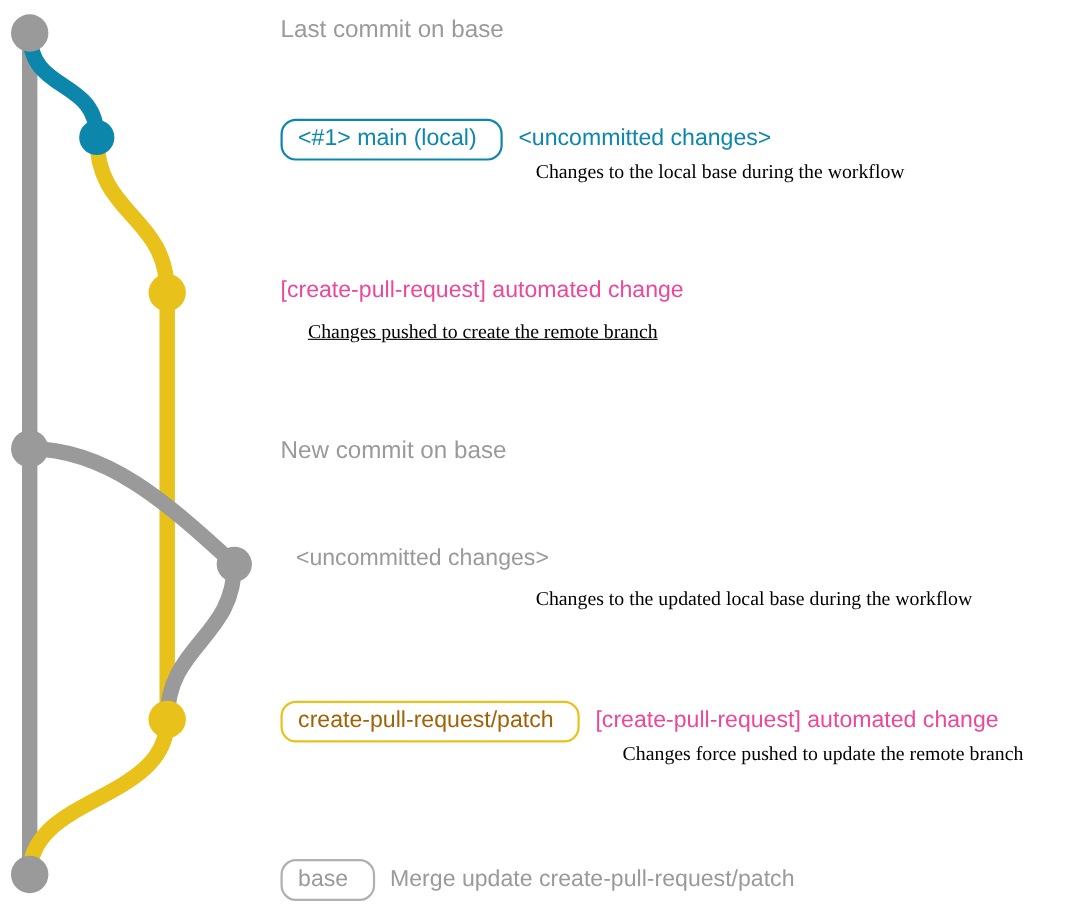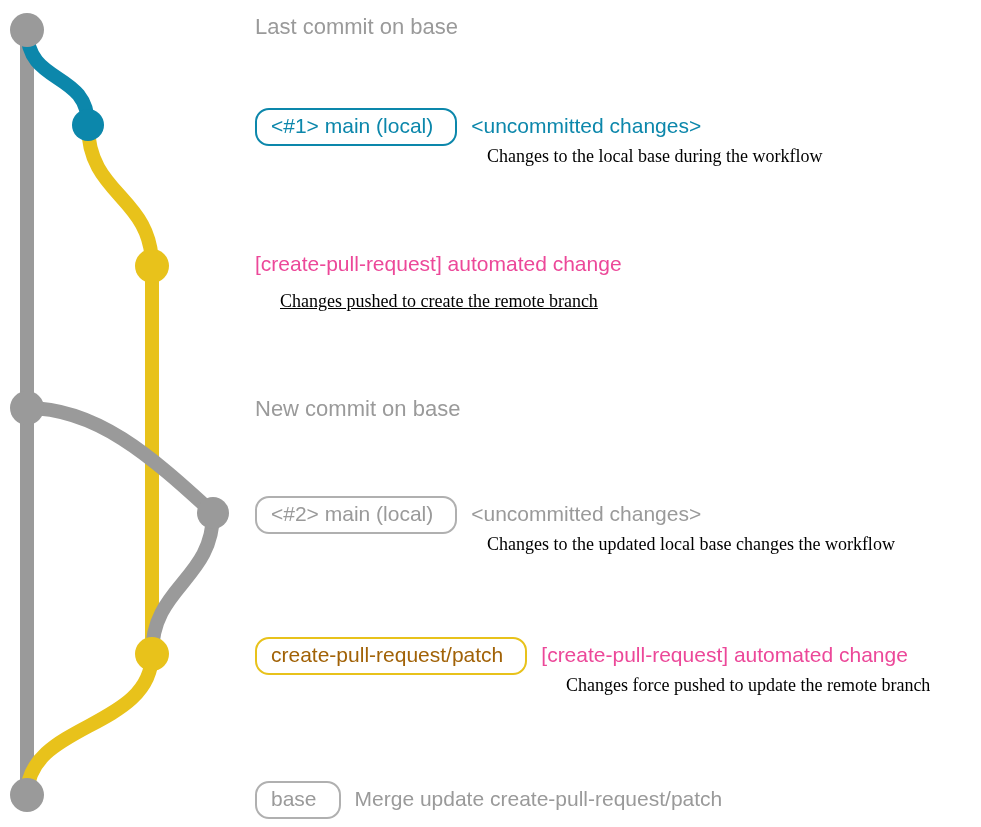--- a/index.html
+++ b/index.html
@@ -127,25 +127,24 @@
   <div class="desc" style="left:487px; top:145px;">Changes to the local base during the workflow</div>
 
   <div class="row" style="left:255px; top:252px;">
     <span class="subject yellow">[create-pull-request] automated change</span>
   </div>
   <div class="desc" style="left:280px; top:290px;text-decoration:underline;">Changes pushed to create the remote branch</div>
 
   <div class="headline" style="left:255px; top:396px;">New commit on base</div>
 
   <div class="row" style="left:255px; top:496px;">
-    <span class="pill gray">&lt;#2&gt; main (local)</span>
     <span class="pill-gap"></span>
     <span class="subject gray">&lt;uncommitted changes&gt;</span>
   </div>
-  <div class="desc" style="left:487px; top:533px;">Changes to the updated local base changes the workflow</div>
+  <div class="desc" style="left:487px; top:533px;">Changes to the updated local base during the workflow</div>
 
   <div class="row" style="left:255px; top:637px;">
     <span class="pill yellow">create-pull-request/patch</span>
     <span class="pill-gap"></span>
     <span class="subject yellow">[create-pull-request] automated change</span>
   </div>
   <div class="desc" style="left:566px; top:674px;">Changes force pushed to update the remote branch</div>
 
   <div class="row" style="left:255px; top:781px;">
     <span class="pill gray">base</span>

